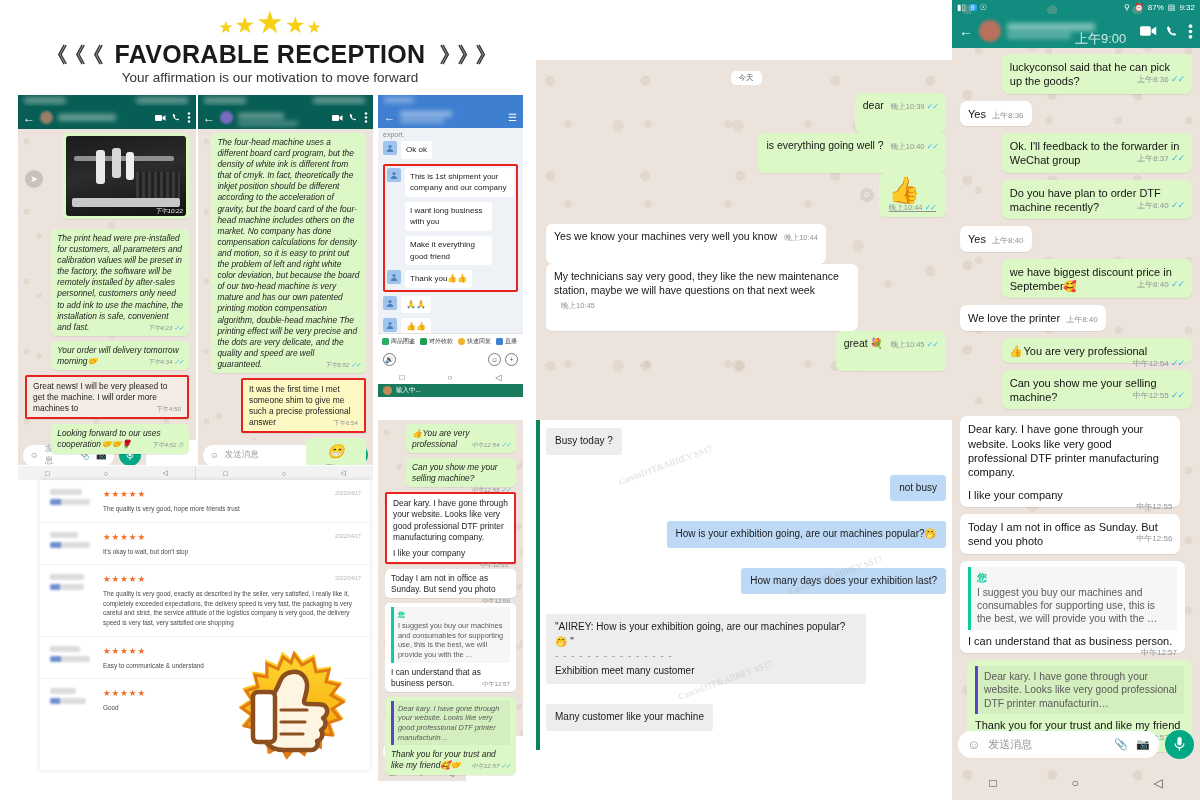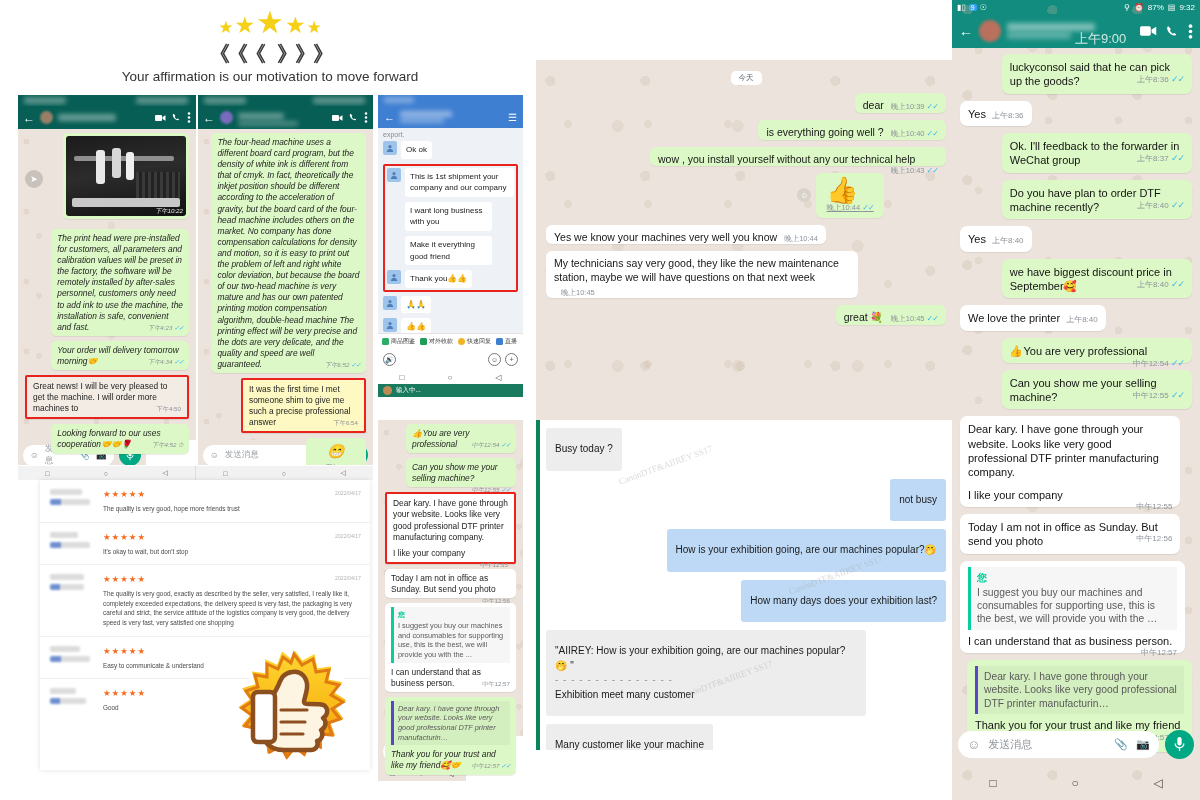--- a/index.html
+++ b/index.html
@@ -83,28 +83,28 @@
   .mid-top { position: absolute; left: 536px; top: 60px; width: 420px; height: 360px; background: #ece4dc; overflow: hidden; }
   .mid-top::before {
     content:""; position:absolute; inset:0;
     background-image:
       radial-gradient(circle at 15% 22%, rgba(196,176,156,.25) 0 5px, transparent 5px),
       radial-gradient(circle at 68% 55%, rgba(196,176,156,.2) 0 6px, transparent 6px),
       radial-gradient(circle at 40% 80%, rgba(196,176,156,.22) 0 4px, transparent 4px);
     background-size: 95px 95px, 120px 120px, 80px 80px;
   }
   .mid-msgs { position: relative; padding: 6px 10px; }
-  .mbub { max-width: 74%; border-radius: 6px; padding: 5px 8px 0; margin-bottom: 7px; font-size: 10.5px; line-height: 1.35; color: #161616; box-shadow: 0 1px 1px rgba(0,0,0,.06); }
+  .mbub { max-width: 74%; border-radius: 6px; padding: 5px 8px 20px; font-size: 10.5px; line-height: 1.35; color: #161616; box-shadow: 0 1px 1px rgba(0,0,0,.06); }
   .mbub.out { background:#dcf8c6; margin-left:auto; }
   .mbub.in { background:#fff; margin-right:auto; }
   .mmeta { font-size: 7.5px; color: #8d939a; margin-left: 7px; white-space: nowrap; }
 
   .mid-bot { position: absolute; left: 536px; top: 420px; width: 420px; height: 330px; background: #fff; overflow: hidden; }
   .wx-msgs { padding: 8px 10px; position: relative; }
-  .wbub { border-radius: 3px; padding: 14px 9px; margin-bottom: 8px; font-size: 10px; line-height: 1.45; color:#1a1a1a; display: inline-block; max-width: 72%; }
+  .wbub { border-radius: 3px; padding: 6px 9px; margin-bottom: 20px; font-size: 10px; line-height: 1.45; color:#1a1a1a; display: inline-block; max-width: 72%; }
   .wbub.in { background:#ededed; }
   .wbub.out { background:#bdd9f5; float:right; clear: both; }
   .wline { clear: both; }
   .wmark { position:absolute; color: rgba(170,170,170,.42); font-size: 9px; transform: rotate(-20deg); white-space: nowrap; font-family: "Liberation Serif", serif; }
 
   
   .right { position: absolute; left: 952px; top: 0; width: 248px; height: 800px; background: #ece4dc; overflow: hidden; }
   .right::before {
     content:""; position:absolute; inset: 0;
     background-image:
@@ -159,20 +159,21 @@
   <div class="header">
     <div class="stars-row">
       <span class="star s1">★</span>
       <span class="star s2">★</span>
       <span class="star s3">★</span>
       <span class="star s2">★</span>
       <span class="star s1">★</span>
     </div>
     <div class="title-row">
       <span class="chev">《《《</span>
+      <span class="main-title">FAVORABLE RECEPTION</span>
       <span class="chev">》》》</span>
     </div>
     <div class="subtitle">Your affirmation is our motivation to move forward</div>
   </div>
 
   <div class="panel" style="left:18px; top:95px; width:178px; height:370px;">
     <div class="wa-status">
       <div class="blurbar" style="left:6px;top:2px;width:42px;height:7px;"></div>
       <div class="blurbar" style="right:8px;top:2px;width:52px;height:7px;"></div>
     </div>
@@ -489,24 +490,20 @@
       <div style="text-align:center;margin-bottom:8px;">
         <span class="daychip">今天</span>
       </div>
       <div class="mbub out" style="max-width:auto;display:table;margin-left:auto;">
         <span>dear</span>
         <span class="mmeta"><span>晚上10:39</span> <span class="tick" style="font-size:8px;">✓✓</span></span>
       </div>
       <div class="mbub out" style="display:table;margin-left:auto;">
         <span>is everything going well ?</span>
         <span class="mmeta"><span>晚上10:40</span> <span class="tick" style="font-size:8px;">✓✓</span></span>
-      </div>
-      <div class="mbub out">
-        <span>wow , you install yourself without any our technical help</span>
-        <span class="mmeta" style="float:right;"><span>晚上10:43</span> <span class="tick" style="font-size:8px;">✓✓</span></span>
       </div>
       <div style="display:flex;align-items:center;justify-content:flex-end;gap:5px;margin-bottom:7px;">
         <span style="width:14px;height:14px;border-radius:50%;background:#d8d2c9;display:flex;align-items:center;justify-content:center;font-size:8px;color:#fff;">☺</span>
         <div class="mbub out" style="margin:0;padding:4px 10px;">
           <div style="font-size:26px;line-height:1;">👍</div>
           <span class="mmeta" style="display:block;text-align:center;margin:0;text-decoration:underline;"><span>晚上10:44</span> <span class="tick" style="font-size:8px;">✓✓</span></span>
         </div>
       </div>
       <div class="mbub in" style="display:table;">
         <span>Yes we know your machines very well you know</span>

